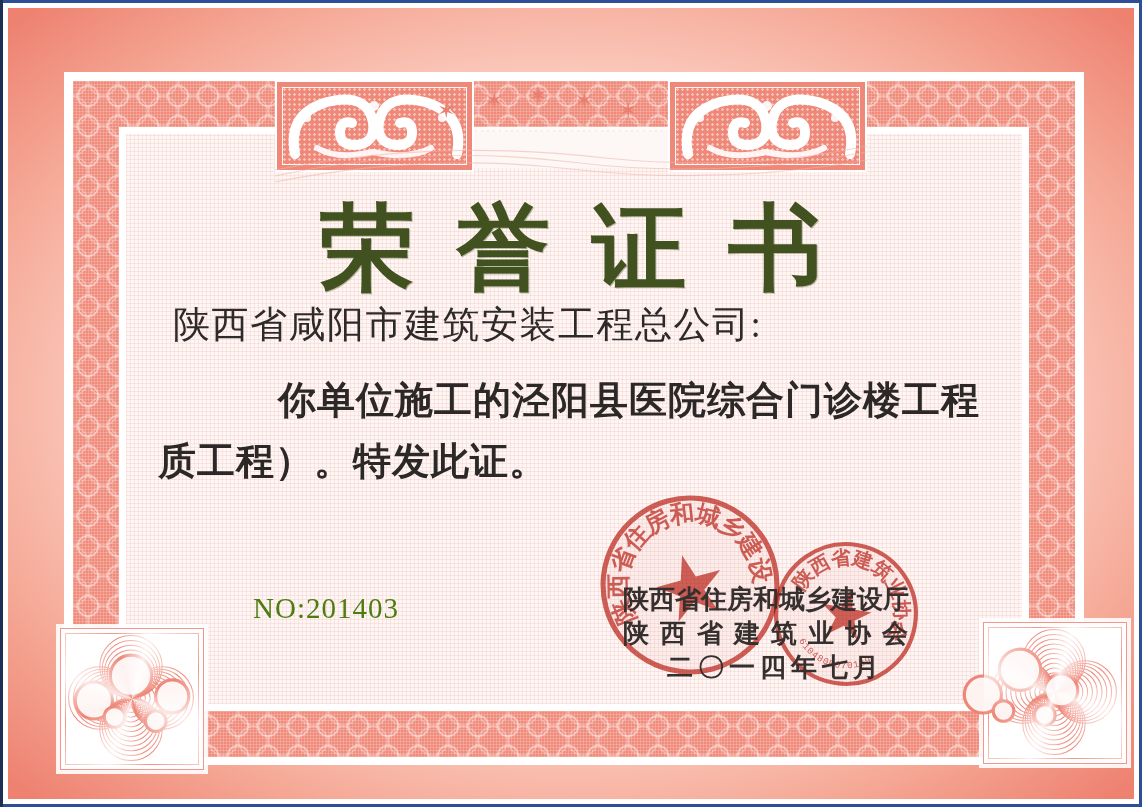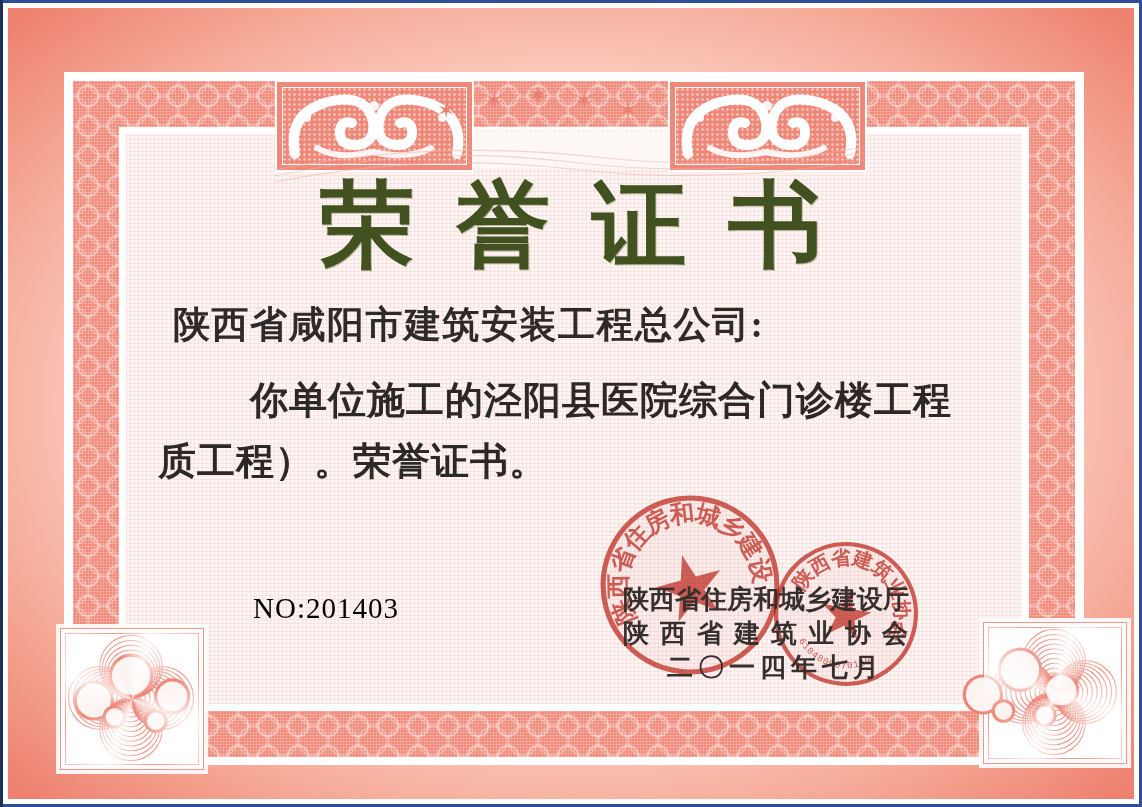--- a/index.html
+++ b/index.html
@@ -53,30 +53,30 @@
       rgba(255,255,255,.85) 0deg,rgba(255,255,255,0) 50deg,
       rgba(255,255,255,.8) 95deg,rgba(255,255,255,0) 150deg,
       rgba(255,255,255,.85) 185deg,rgba(255,255,255,0) 235deg,
       rgba(255,255,255,.8) 275deg,rgba(255,255,255,0) 330deg,rgba(255,255,255,.85) 360deg);
     pointer-events:none;}
   .ros-bl{left:60px;top:628px;}
   .ros-br{left:983px;top:622px;}
   .floret{width:64px;height:52px;overflow:visible;}
 
   
-  .title{left:0;right:0;top:162px;text-align:center;
+  .title{left:0;right:0;top:185px;text-align:center;
     font-size:94px;font-weight:bold;color:#41511f;
     letter-spacing:42px;text-indent:42px;
     text-shadow:1px 1px 0 rgba(65,81,31,.35);}
-  .recipient{left:173px;top:300px;font-size:37px;font-weight:700;
+  .recipient{left:173px;top:300px;font-size:37px;font-weight:400;
     color:#2e2a29;letter-spacing:1.5px;}
   .body-par{left:158px;top:370px;width:848px;font-size:38px;font-weight:600;
     color:#2c2827;letter-spacing:1px;line-height:61px;}
-  .body-par .indent{text-indent:92px;}
-  .serial{left:253px;top:592px;font-size:29px;color:#000000;letter-spacing:1px;}
+  .body-par .indent{text-indent:92px;padding-left:28px;}
+  .serial{left:253px;top:592px;font-size:29px;color:#4d7c0f;letter-spacing:1px;}
   .issuer{left:623px;top:583px;font-size:26px;font-weight:bold;color:#352f2e;line-height:34px;}
   .issuer .spread{letter-spacing:11px;}
   .issuer .date{padding-left:44px;letter-spacing:5px;font-family:Liberation Serif, serif;}
 
   
   .stamp{mix-blend-mode:multiply;opacity:.88;}
   .stamp svg{overflow:visible;}
   .stamp1{left:600px;top:495px;width:180px;height:180px;}
   .stamp2{left:773px;top:541px;width:146px;height:146px;}
 </style>
@@ -299,21 +299,21 @@
       </g>
     </svg>
   </div>
 
   <div class="abs title">荣誉证书</div>
 
   <div class="abs recipient">陕西省咸阳市建筑安装工程总公司:</div>
 
   <div class="abs body-par">
     <div class="indent">你单位施工的泾阳县医院综合门诊楼工程</div>
-    <div>质工程）。荣誉证书。</div>
+    <div>质工程）。特发此证。</div>
   </div>
 
   <div class="abs serial">NO:201403</div>
 
   <div class="abs issuer">
     <div>陕西省住房和城乡建设厅</div>
     <div class="spread">陕西省建筑业协会</div>
     <div class="date">二〇一四年七月</div>
   </div>
 

